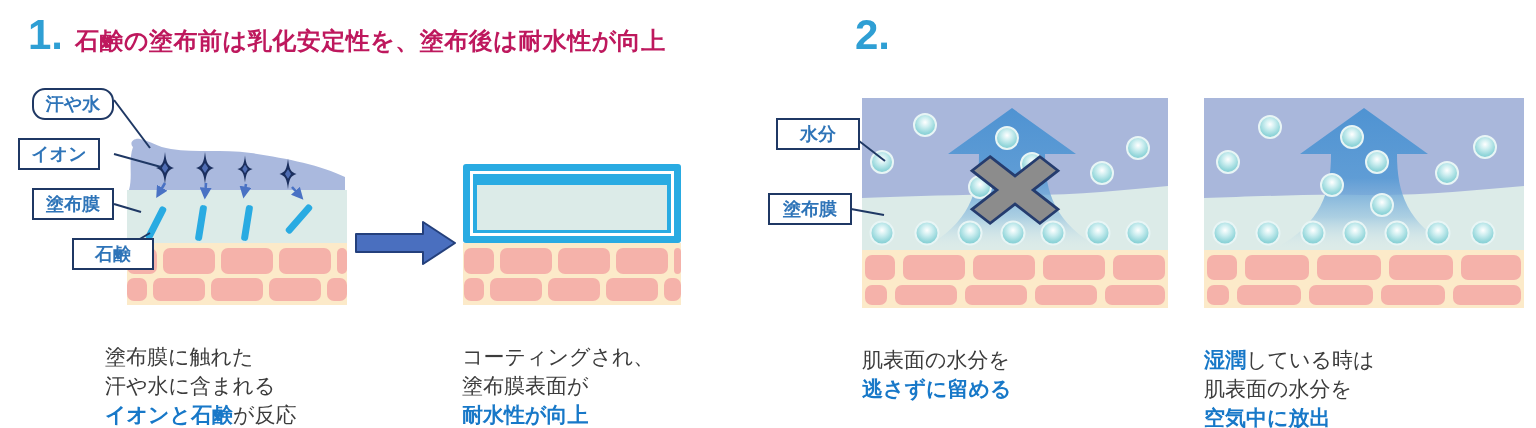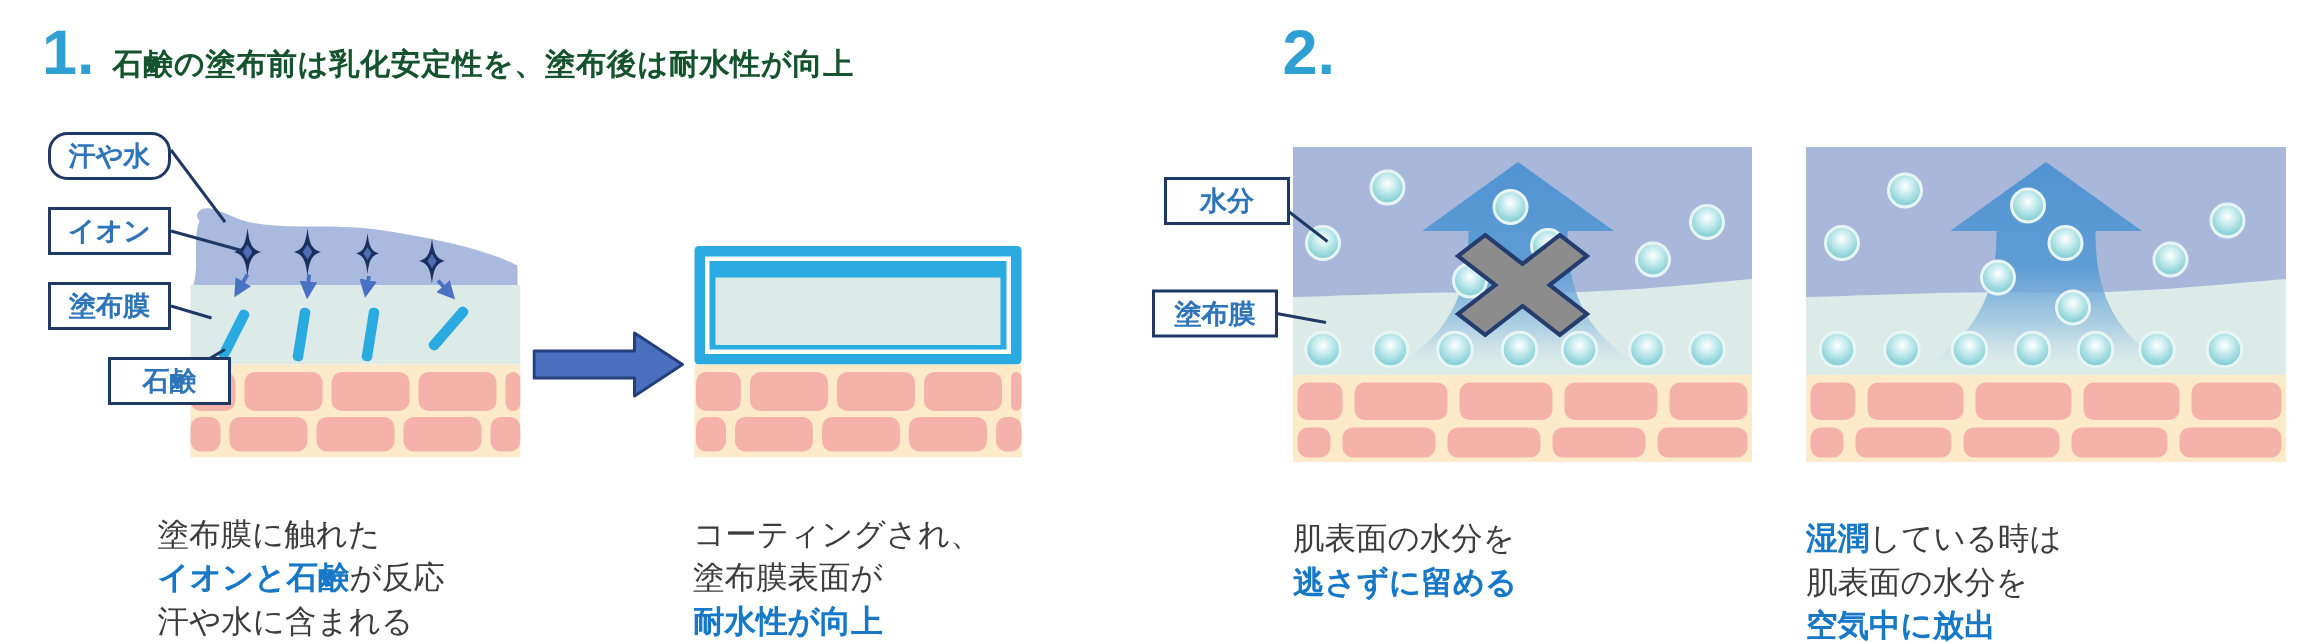--- a/index.html
+++ b/index.html
@@ -3,21 +3,21 @@
 <meta charset="utf-8">
 <style>
   html,body{margin:0;padding:0;}
   body{
     width:1536px;height:428px;background:#ffffff;position:relative;overflow:hidden;
     font-family:"Liberation Sans","DejaVu Sans",sans-serif;
   }
   
   .panel-title{position:absolute;display:flex;align-items:baseline;gap:12px;white-space:nowrap;}
   .panel-title .num{font-size:42px;font-weight:bold;color:#2f9fd4;line-height:1;}
-  .panel-title .txt{font-size:20px;font-weight:bold;color:#14532d;letter-spacing:0.5px;}
+  .panel-title .txt{font-size:24px;font-weight:bold;color:#be185d;letter-spacing:0.5px;}
   
   .label-box{
     position:absolute;width:82px;height:32px;background:#ffffff;border:2px solid #1f3864;
     display:flex;align-items:center;justify-content:center;
     font-size:18px;font-weight:bold;color:#2e74b8;z-index:3;box-sizing:border-box;white-space:nowrap;
   }
   
   .caption{
     position:absolute;top:314px;text-align:left;
     font-size:21px;line-height:29px;color:#3c3c3c;font-weight:500;white-space:nowrap;margin-top:28px;
@@ -34,21 +34,21 @@
 <section>
 
   <div class="panel-title" style="left:28px;top:14px;">
     <span class="num">1.</span>
     <span class="txt">石鹸の塗布前は乳化安定性を、塗布後は耐水性が向上</span>
   </div>
 
   <div class="label-box" style="left:32px;top:88px;border-radius:13px;">
       <span>汗や水</span>
     </div>
-  <div class="label-box" style="left:32px;top:138px;">
+  <div class="label-box" style="left:18px;top:138px;">
       <span>イオン</span>
     </div>
   <div class="label-box" style="left:32px;top:188px;">
       <span>塗布膜</span>
     </div>
   <div class="label-box" style="left:32px;top:238px;margin-left:40px;">
       <span>石鹸</span>
     </div>
 
   <svg class="diagram" style="left:125px;top:135px;" width="222" height="170" viewBox="0 0 222 170">
@@ -135,22 +135,22 @@
           <rect x="28" y="115" width="52" height="23" rx="7"></rect>
         <rect x="86" y="115" width="52" height="23" rx="7"></rect>
           <rect x="144" y="115" width="52" height="23" rx="7"></rect>
         <rect x="202" y="115" width="17" height="23" rx="7"></rect>
       </g>
     </g>
   </svg>
 
   <div class="caption" style="left:105px;width:240px;">
     <div><span>塗布膜に触れた</span></div>
+    <div><span>汗や水に含まれる</span></div>
     <div><span class="em">イオンと石鹸</span><span>が反応</span></div>
-    <div><span>汗や水に含まれる</span></div>
   </div>
 
   <div class="caption" style="left:462px;width:220px;">
     <div><span>コーティングされ、</span></div>
     <div><span>塗布膜表面が</span></div>
     <div><span class="em">耐水性が向上</span></div>
   </div>
 </section>
 
 <section>

